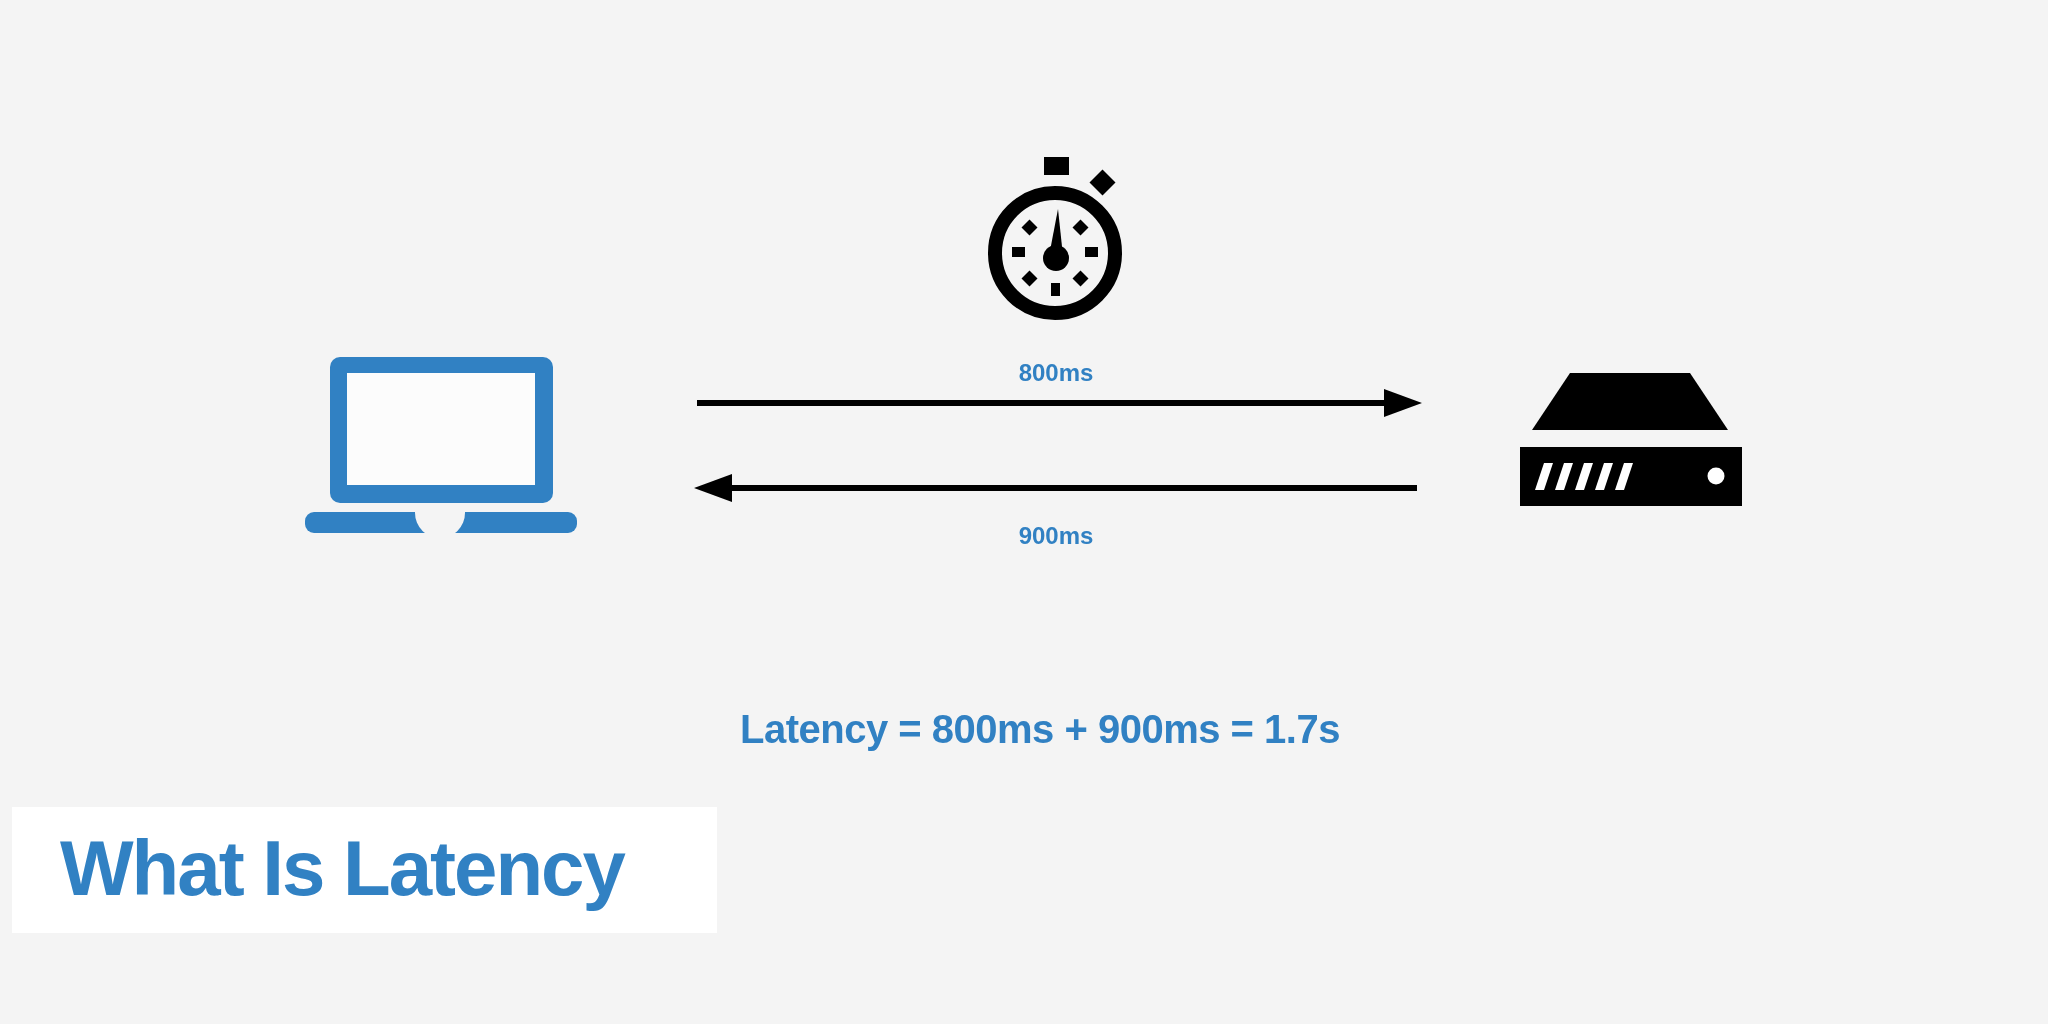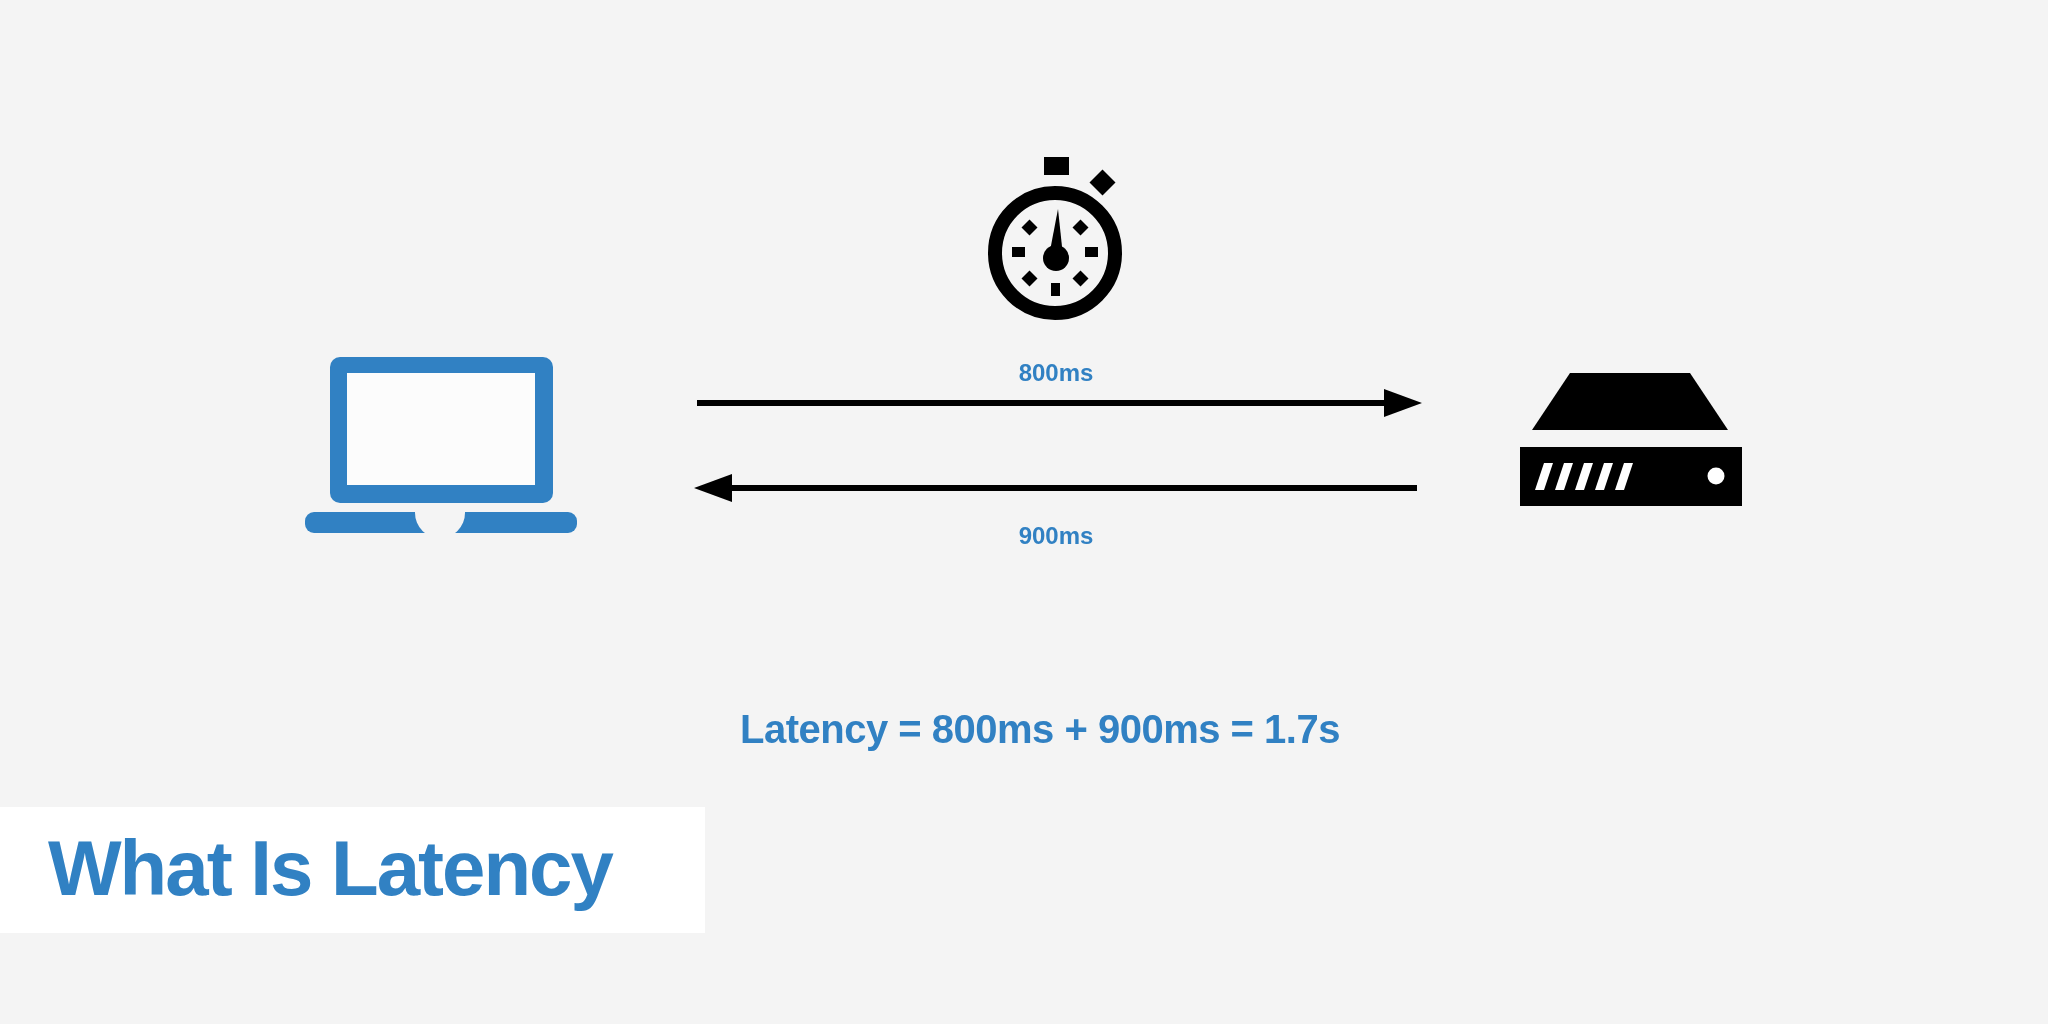--- a/index.html
+++ b/index.html
@@ -44,21 +44,21 @@
     font-size: 40px;
     line-height: 46px;
     letter-spacing: -0.5px;
     white-space: nowrap;
     margin-top: 48px;
   }
 
   
   .title-band {
     position: absolute;
-    left: 0;
+    left: 12px;
     top: 807px;
     width: 705px;
     height: 126px;
     background: #ffffff;
   }
   .title-band h1 {
     margin: 0;
     padding: 0 0 0 48px;
     color: #3181c3;
     font-weight: bold;

